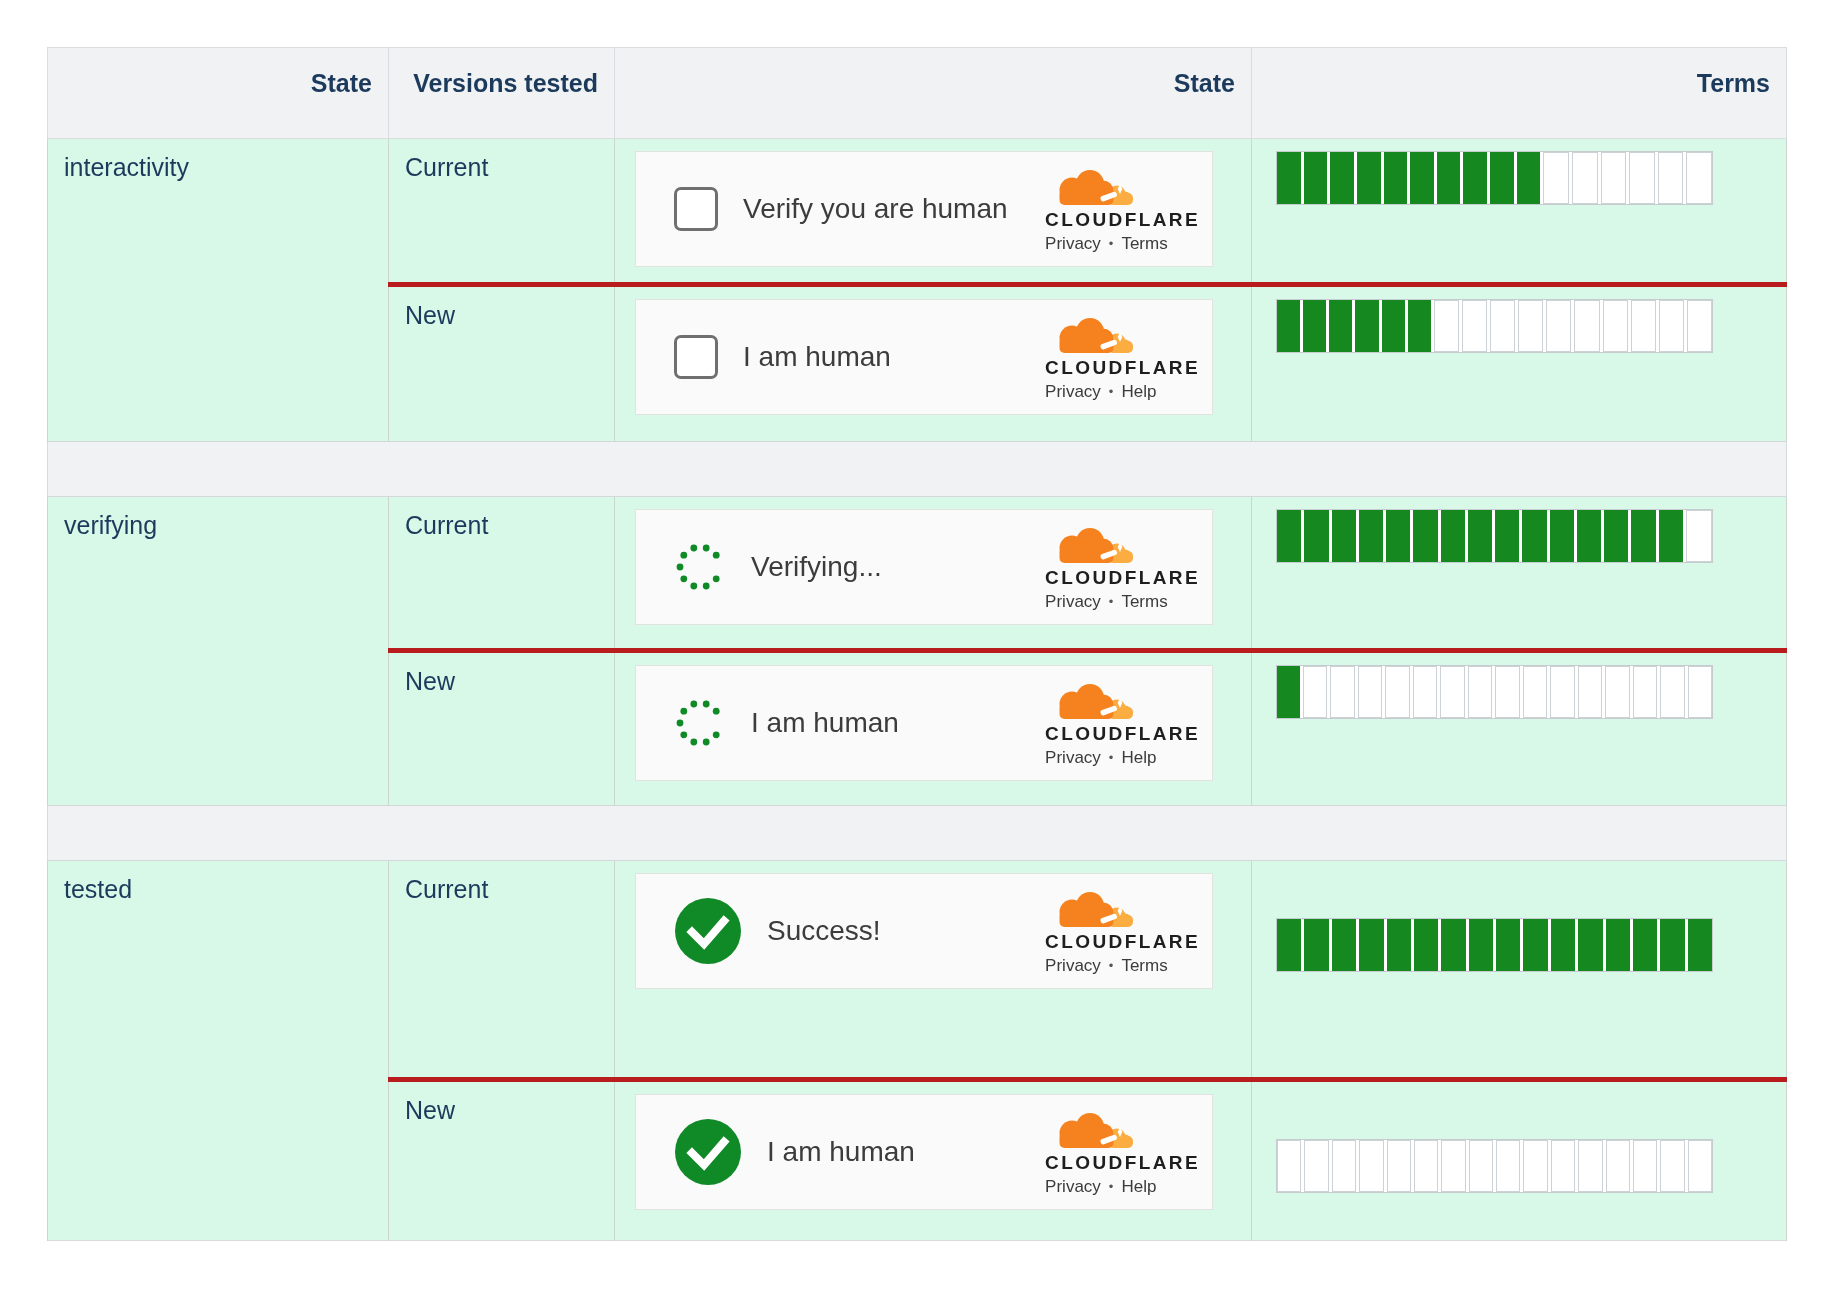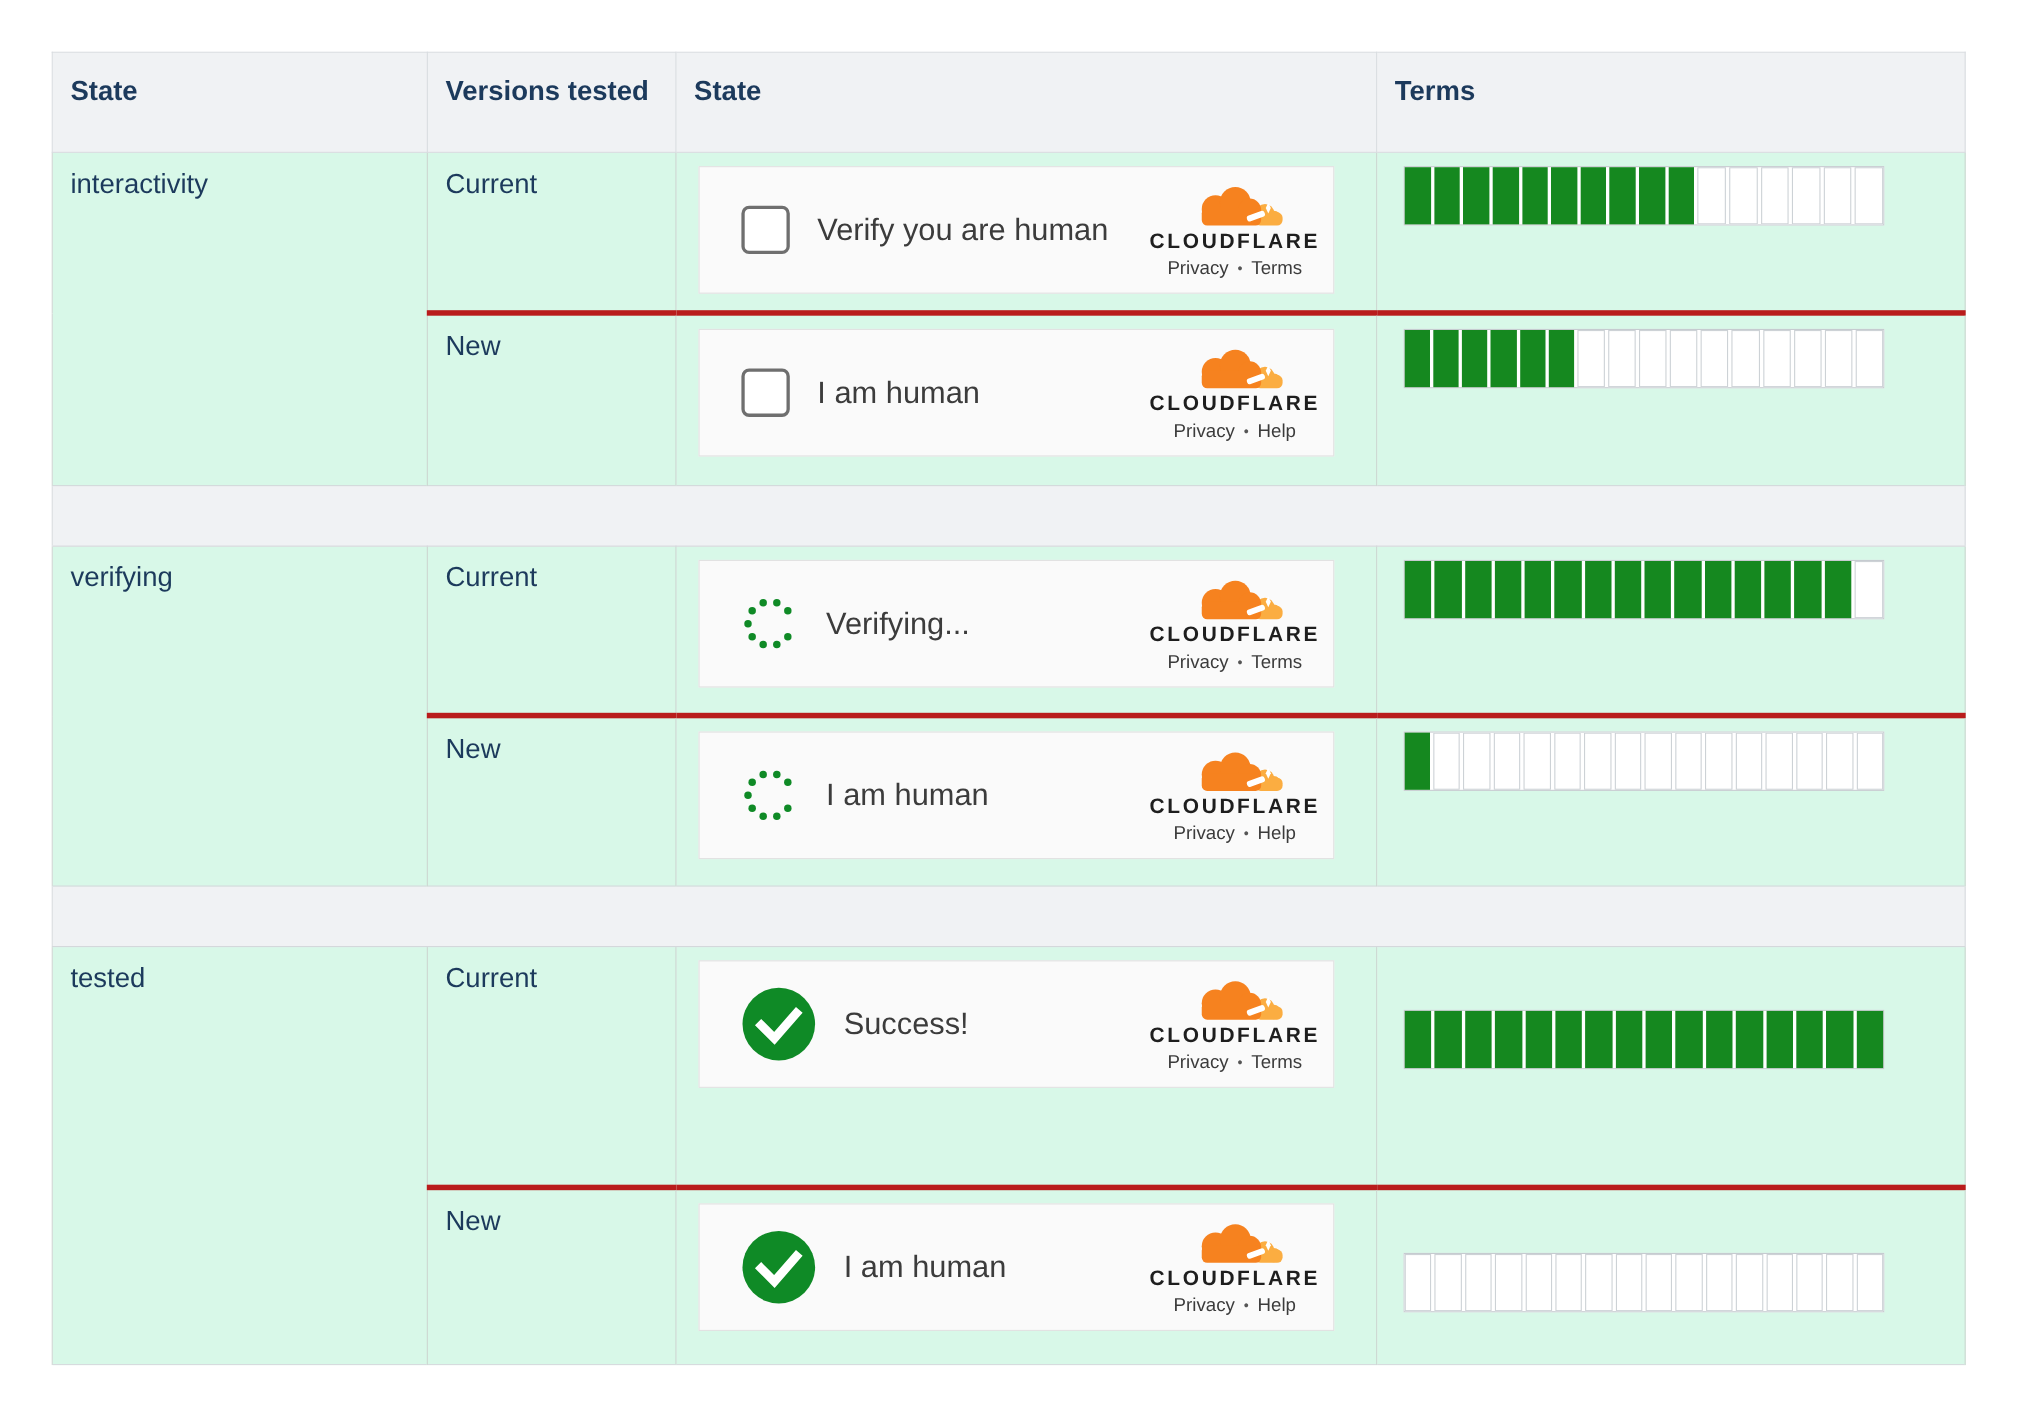--- a/index.html
+++ b/index.html
@@ -11,21 +11,21 @@
   }
   .table-wrap{position:absolute;left:47px;top:47px;}
   table{
     border-collapse:collapse;table-layout:fixed;width:1739px;
     border:1px solid #d7dbde;
   }
   col.c1{width:341px}col.c2{width:226px}col.c3{width:637px}col.c4{width:535px}
   th{
     background:var(--header-bg,#f0f2f4);
     color:var(--navy,#1c3a5c);
-    font-size:25px;font-weight:bold;text-align:left;
+    font-size:25px;font-weight:bold;text-align:right;
     vertical-align:top;padding:21px 16px;
     border:1px solid #d9dde0;
     height:91px;box-sizing:border-box;
   }
   td{vertical-align:top;box-sizing:border-box;}
   td.data{
     background:var(--row-bg,#d8f8e8);
     border-left:1px solid #ccd6d1;border-right:1px solid #ccd6d1;
   }
   tr.group-second td{border-top:5px solid #b91c1c;}
@@ -49,21 +49,21 @@
     display:flex;align-items:center;
     padding:0 12px 0 38px;
   }
   .wlabel{font-size:28px;color:var(--widget-text,#3c3c3c);margin-left:25px;white-space:nowrap;}
   .checkbox{
     width:38px;height:38px;flex:none;background:#fff;
     border:3px solid #6f6f6f;border-radius:7px;
   }
   .icon-box{flex:none;display:flex;align-items:center;justify-content:center;}
   
-  .brand{margin-left:auto;display:flex;flex-direction:column;align-items:center;gap:3px;padding-top:4px;}
+  .brand{margin-left:auto;display:flex;flex-direction:column;gap:3px;padding-top:4px;}
   .brand-name{font-size:19px;font-weight:800;letter-spacing:2.4px;color:#1e1e1e;white-space:nowrap;}
   .brand-links{font-size:17px;color:#3b3b3b;display:flex;align-items:center;gap:8px;}
   .brand-links a{color:#3b3b3b;cursor:pointer;}
   .ldot{font-size:13px;color:#555;}
   
   .scorebar{
     display:flex;gap:3px;width:437px;height:54px;box-sizing:border-box;
     border:1px solid #c6cbd0;background:#fff;
   }
   .seg{flex:1;}

